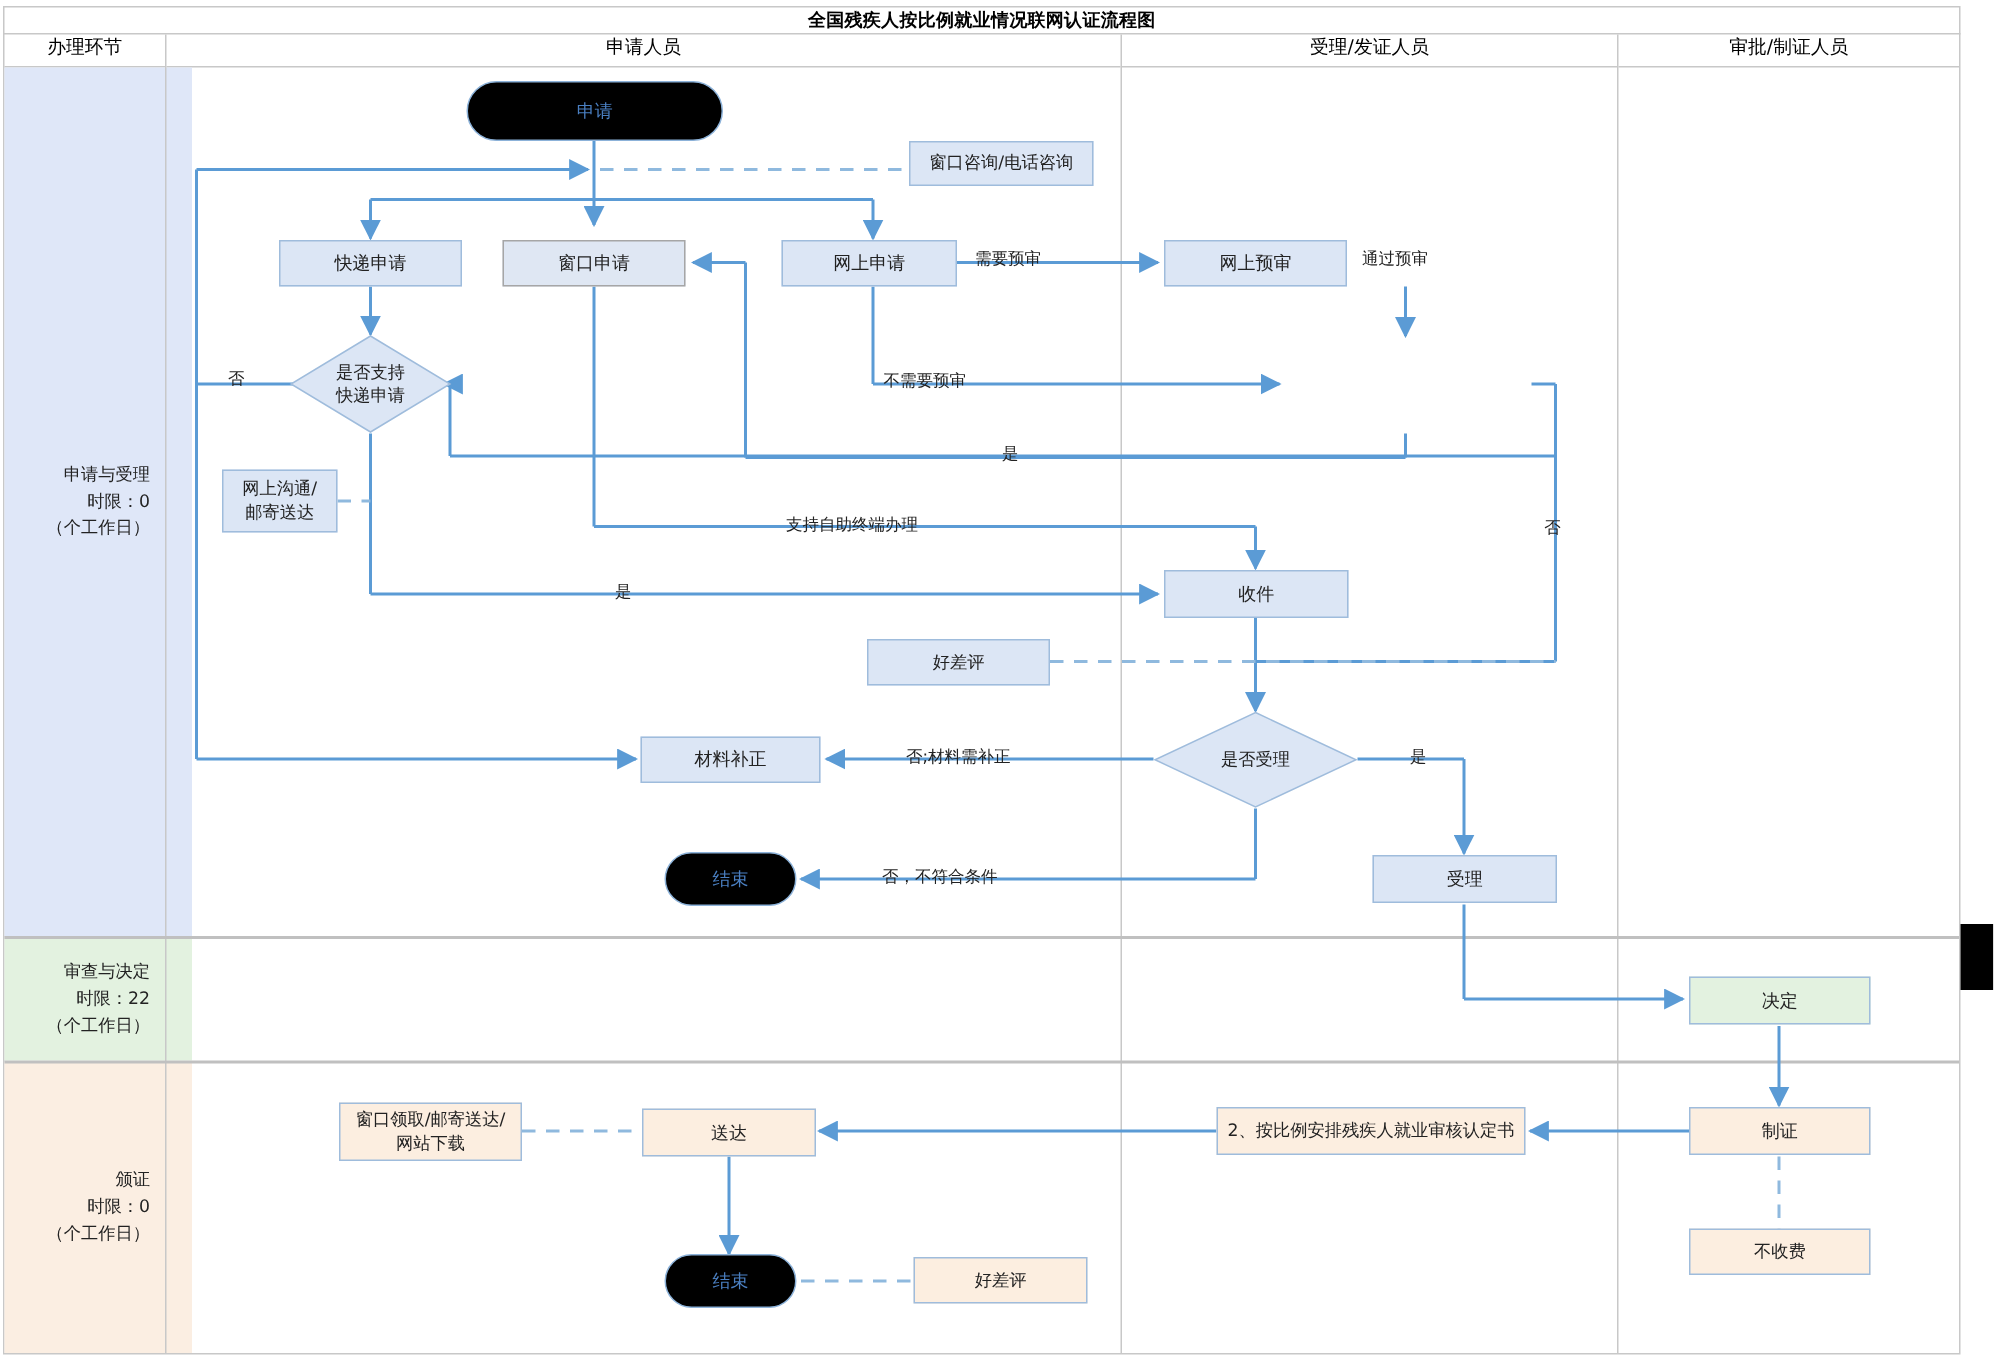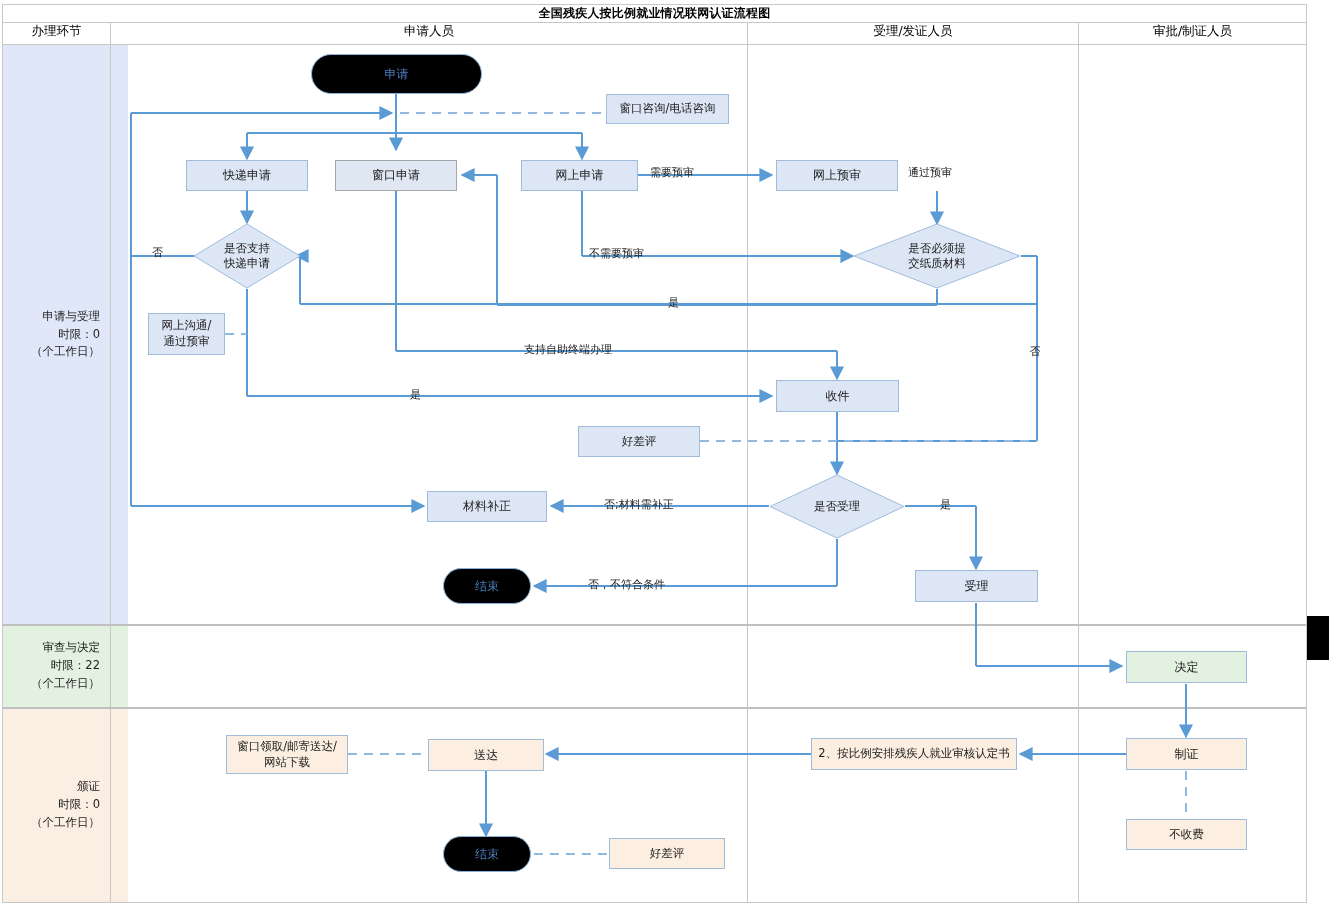--- a/index.html
+++ b/index.html
@@ -199,31 +199,24 @@
   </div>
 
   <div class="dia" style="left:193px;top:223px;width:108px;height:66px;">
     <svg width="108" height="66" viewBox="0 0 108 66">
       <polygon points="54,1 107,33 54,65 1,33" fill="#dce6f5" stroke="#9fbcdc" stroke-width="1"></polygon>
     </svg>
     <div class="dlabel"><span>是否支持
 快递申请</span></div>
   </div>
 
-  <div class="dia" style="left:853px;top:223px;width:168px;height:66px;">
-    <svg width="168" height="66" viewBox="0 0 168 66">
-      <polygon points="84,1 167,33 84,65 1,33" fill="#dce6f5" stroke="#9fbcdc" stroke-width="1"></polygon>
-    </svg>
-    <div class="dlabel"><span>是否必须提
-交纸质材料</span></div>
-  </div>
 
   <div class="node n-note-blue" style="left:148px;top:313px;width:77px;height:42px;">
     <span>网上沟通/
-通过预审</span>
+邮寄送达</span>
   </div>
 
   <div class="node n-blue" style="left:776px;top:380px;width:123px;height:32px;">
     <span>收件</span>
   </div>
 
   <div class="node n-note-blue" style="left:578px;top:426px;width:122px;height:31px;">
     <span>好差评</span>
   </div>
 

